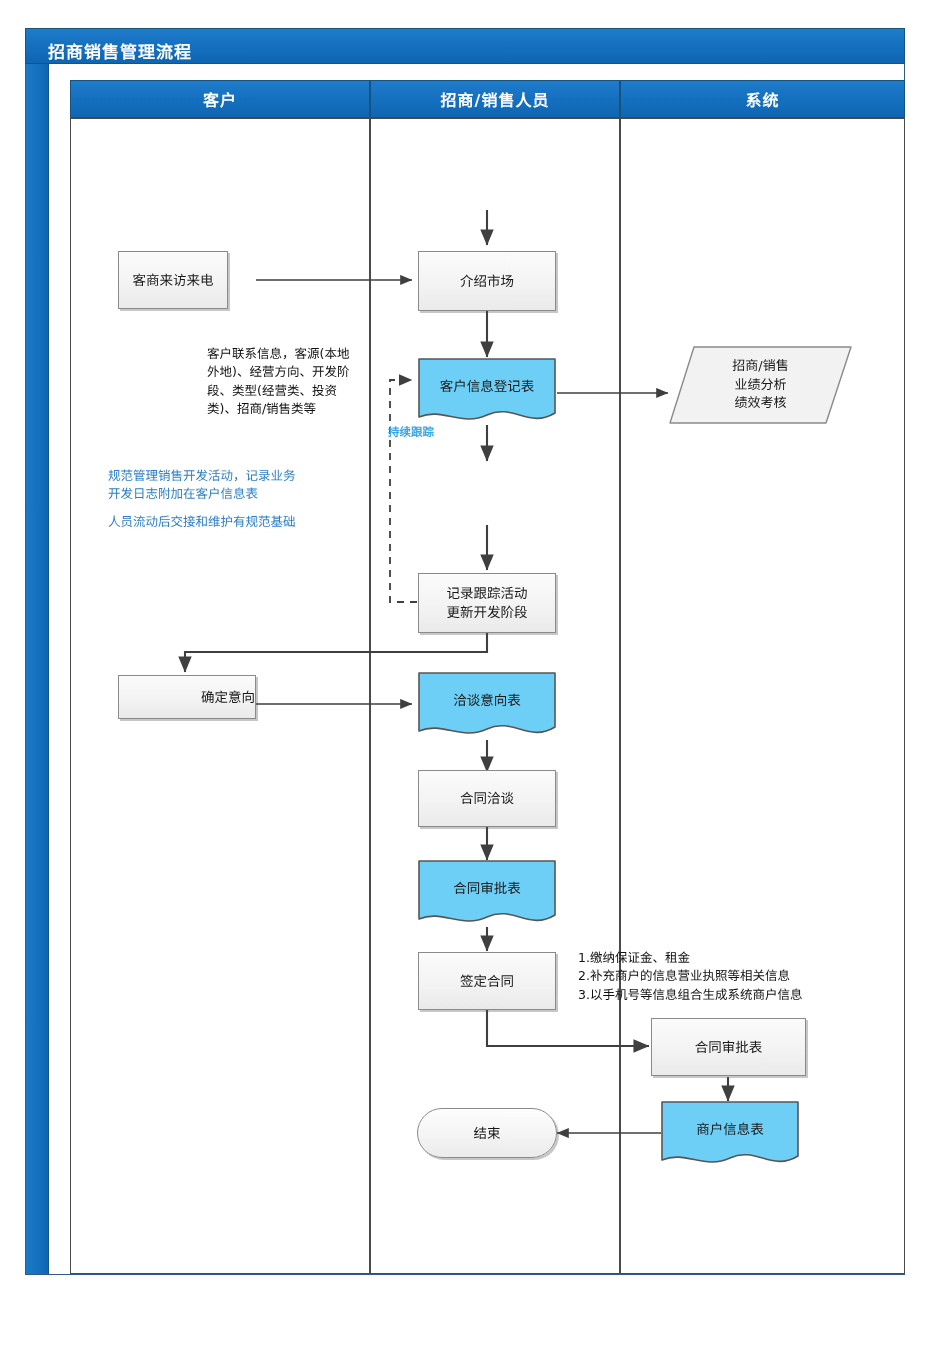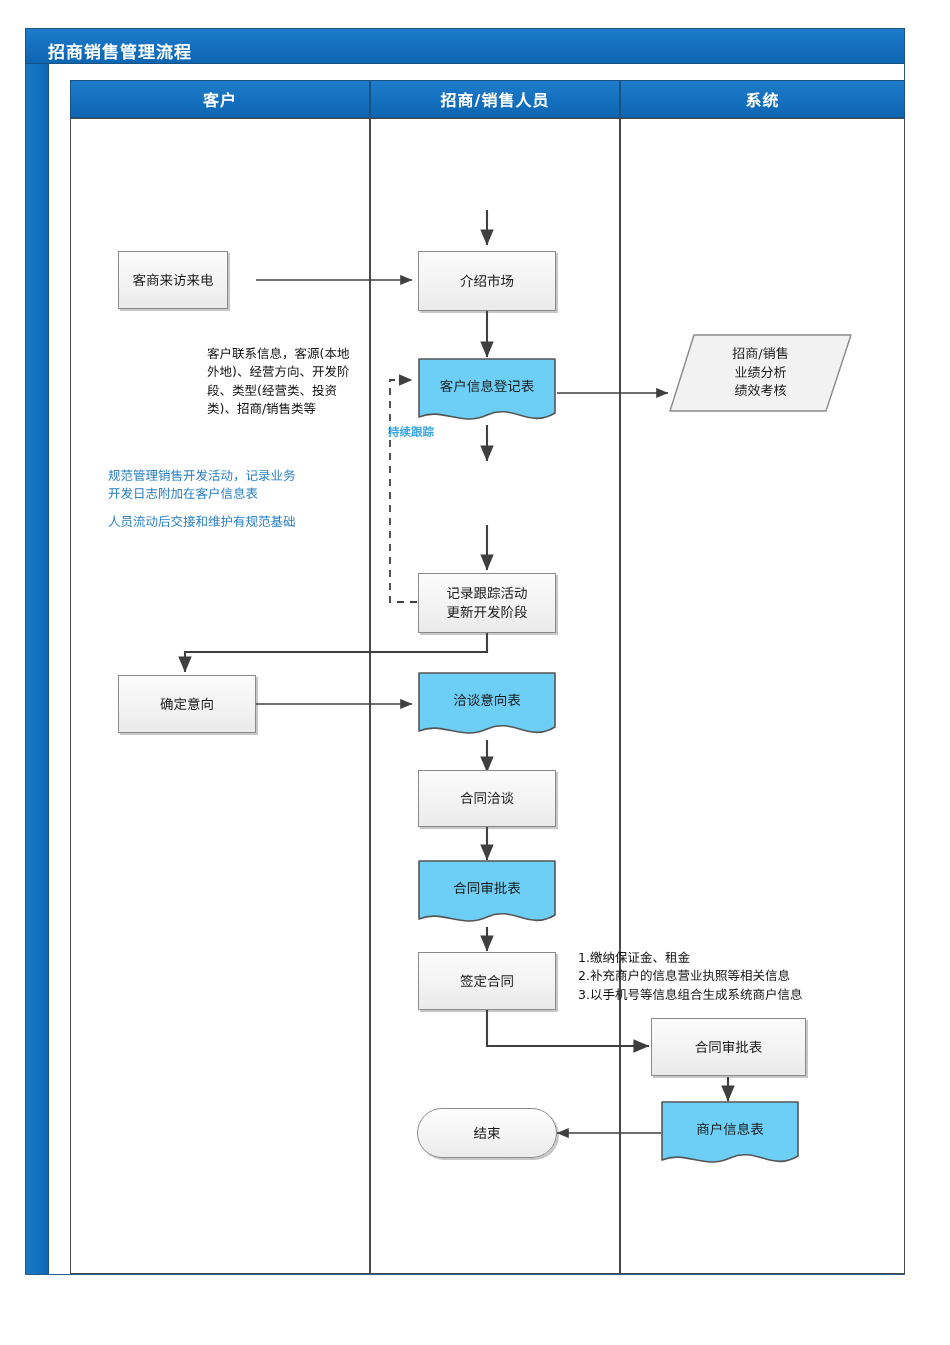--- a/index.html
+++ b/index.html
@@ -176,36 +176,36 @@
     <span class="lbl">介绍市场</span>
   </div>
 
   <div class="doc-wrap" style="left:417px;top:357px;width:140px;height:70px;">
     <svg width="140" height="70" viewBox="0 0 140 70" xmlns="http://www.w3.org/2000/svg">
       <path d="M2,2 L138,2 L138,56 C112,72 96,46 70,58 C44,70 26,50 2,60 Z" fill="#6dcff6" stroke="#555" stroke-width="1.6" stroke-linejoin="round"></path>
     </svg>
     <span class="lbl">客户信息登记表</span>
   </div>
 
-  <div class="para-wrap" style="left:668px;top:332px;width:185px;height:82px;">
+  <div class="para-wrap" style="left:668px;top:344px;width:185px;height:82px;">
     <svg width="185" height="82" viewBox="0 0 185 82" xmlns="http://www.w3.org/2000/svg">
       <path d="M26,3 L183,3 L158,79 L2,79 Z" fill="#f2f2f2" stroke="#8a8a8a" stroke-width="1.4" stroke-linejoin="round"></path>
     </svg>
     <span class="lbl">招商/销售
 业绩分析
 绩效考核</span>
   </div>
 
 
   <div class="node proc" style="left:418px;top:573px;width:138px;height:60px;">
     <span class="lbl">记录跟踪活动
 更新开发阶段</span>
   </div>
 
-  <div class="node proc" style="left:118px;top:675px;width:138px;height:58px;">
+  <div class="node proc" style="left:118px;top:675px;width:138px;height:44px;text-align:right;">
     <span class="lbl">确定意向</span>
   </div>
 
   <div class="doc-wrap" style="left:417px;top:671px;width:140px;height:70px;">
     <svg width="140" height="70" viewBox="0 0 140 70" xmlns="http://www.w3.org/2000/svg">
       <path d="M2,2 L138,2 L138,56 C112,72 96,46 70,58 C44,70 26,50 2,60 Z" fill="#6dcff6" stroke="#555" stroke-width="1.6" stroke-linejoin="round"></path>
     </svg>
     <span class="lbl">洽谈意向表</span>
   </div>
 

